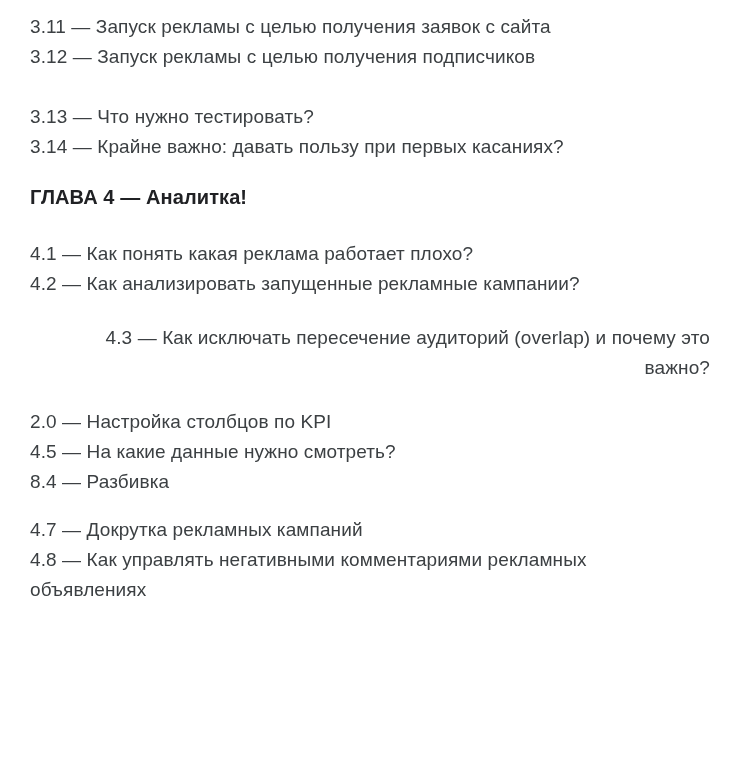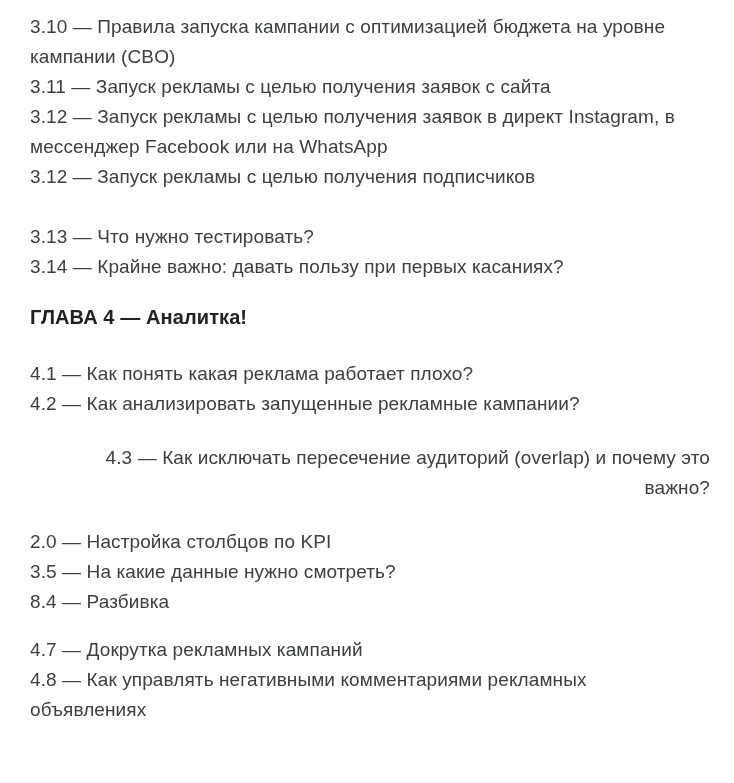--- a/index.html
+++ b/index.html
@@ -47,29 +47,21 @@
   .gap-e { margin-top: 24px; }  
   .gap-f { margin-top: 18px; }  
 </style>
 </head>
 <body>
 
 <main class="toc">
 
   <section class="block">
     <p class="entry">
-      <span class="line">3.10 — Правила запуска кампании с оптимизацией бюджета на уровне</span>
-      <span class="line">кампании (CBO)</span>
-    </p>
-    <p class="entry">
       <span class="line">3.11 — Запуск рекламы с целью получения заявок с сайта</span>
-    </p>
-    <p class="entry">
-      <span class="line">3.12 — Запуск рекламы с целью получения заявок в директ Instagram, в</span>
-      <span class="line">мессенджер Facebook или на WhatsApp</span>
     </p>
     <p class="entry">
       <span class="line">3.12 — Запуск рекламы с целью получения подписчиков</span>
     </p>
   </section>
 
   <section class="block gap-a">
     <p class="entry">
       <span class="line">3.13 — Что нужно тестировать?</span>
     </p>
@@ -96,21 +88,21 @@
       <span class="line">4.3 — Как исключать пересечение аудиторий (overlap) и почему это</span>
       <span class="line">важно?</span>
     </p>
   </section>
 
   <section class="block gap-e">
     <p class="entry">
       <span class="line">2.0 — Настройка столбцов по KPI</span>
     </p>
     <p class="entry">
-      <span class="line">3.5 — На какие данные нужно смотреть?</span>
+      <span class="line">4.5 — На какие данные нужно смотреть?</span>
     </p>
     <p class="entry">
       <span class="line">8.4 — Разбивка</span>
     </p>
   </section>
 
   <section class="block gap-f">
     <p class="entry">
       <span class="line">4.7 — Докрутка рекламных кампаний</span>
     </p>

